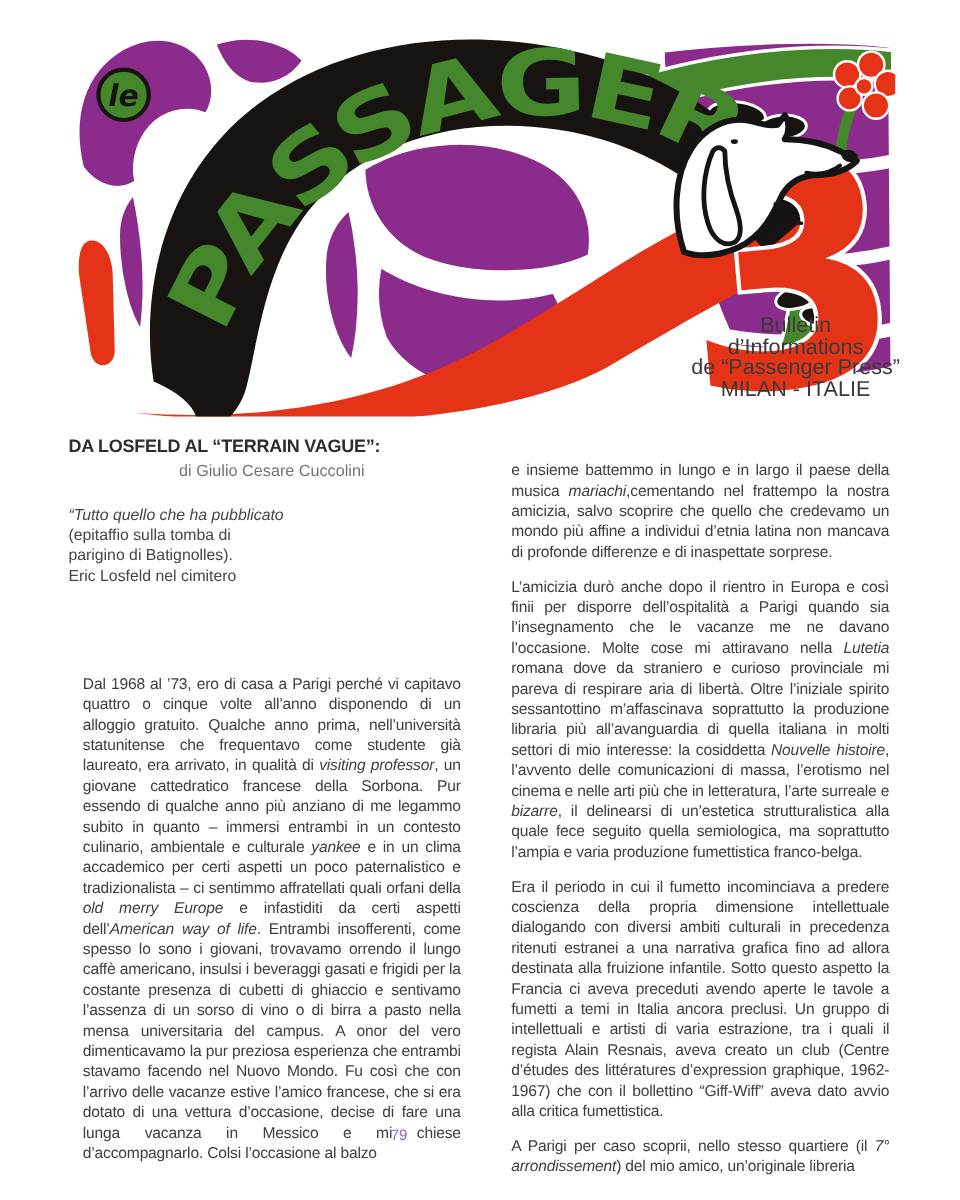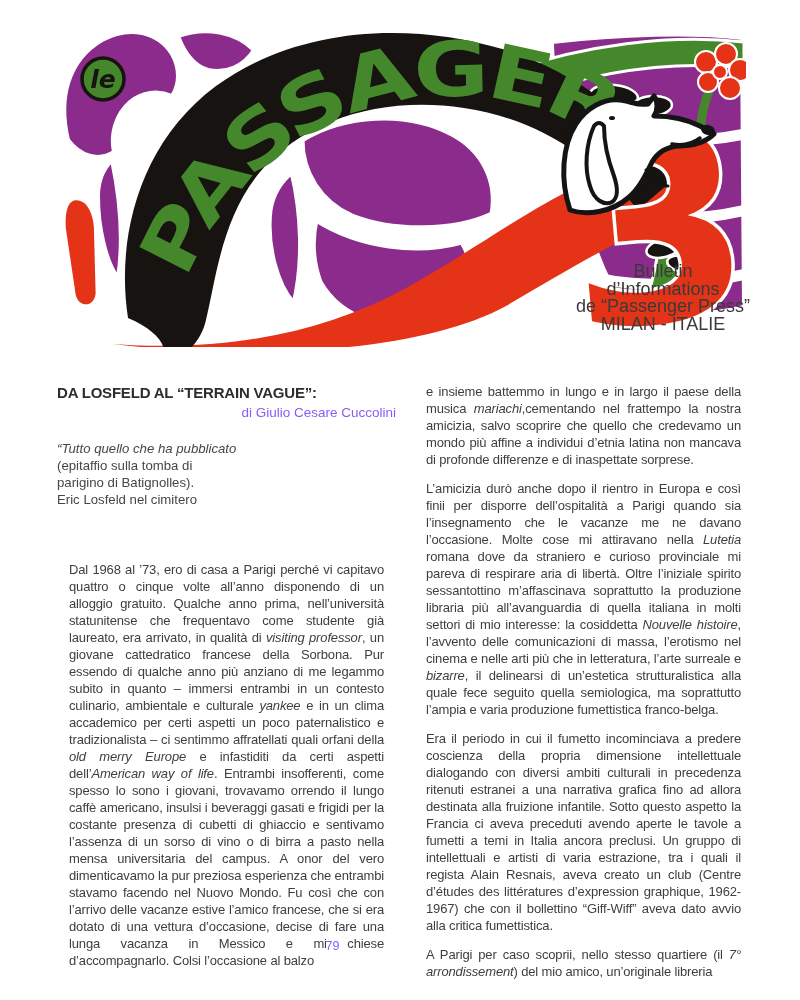--- a/index.html
+++ b/index.html
@@ -11,23 +11,23 @@
     font-family:"Liberation Sans", sans-serif;color:var(--text);
   }
   .art{position:absolute;left:54px;top:22px;width:692px;height:325px;}
   .f-purple{fill:var(--purple);} .f-green{fill:var(--green);} .f-red{fill:var(--red);} .f-ink{fill:var(--ink);}
   .s-white{stroke:#ffffff;} .nofill{fill:none;}
 
   .bulletin{
     position:absolute;left:575px;top:263px;width:176px;text-align:center;
     font-size:18px;line-height:17.6px;color:#3a3a3a;
   }
-  .col-head{position:absolute;left:57px;top:384px;width:339px;}
+  .col-head{position:absolute;left:57px;top:364px;width:339px;}
   h1{margin:0;font-size:15px;line-height:18px;font-weight:700;color:#2d2d2d;letter-spacing:-0.2px;}
-  .byline{text-align:right;font-size:13.5px;line-height:17px;color:#8b5cf6;margin-top:2px;}
+  .byline{text-align:center;font-size:13.5px;line-height:17px;color:#737373;margin-top:2px;}
   .epigraph{margin-top:20px;text-align:left;font-size:13.2px;line-height:16.9px;color:#464646;}
   .epigraph .q{font-style:italic;}
 
   .body-left{position:absolute;left:57px;top:549px;width:339px;}
   .col-right{position:absolute;left:414px;top:371px;width:339px;}
   .body-text p{
     margin:12px;text-align:justify;font-size:13px;line-height:17px;
     color:var(--text);letter-spacing:-0.15px;
   }
   .pageno{position:absolute;left:0;top:939px;width:665px;text-align:center;font-size:12.5px;color:#8b5cf6;}

